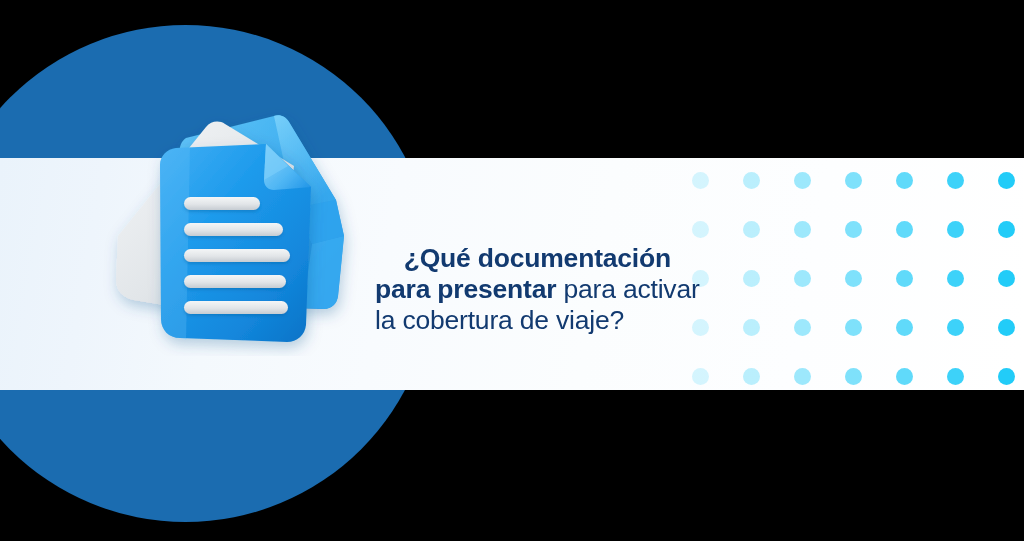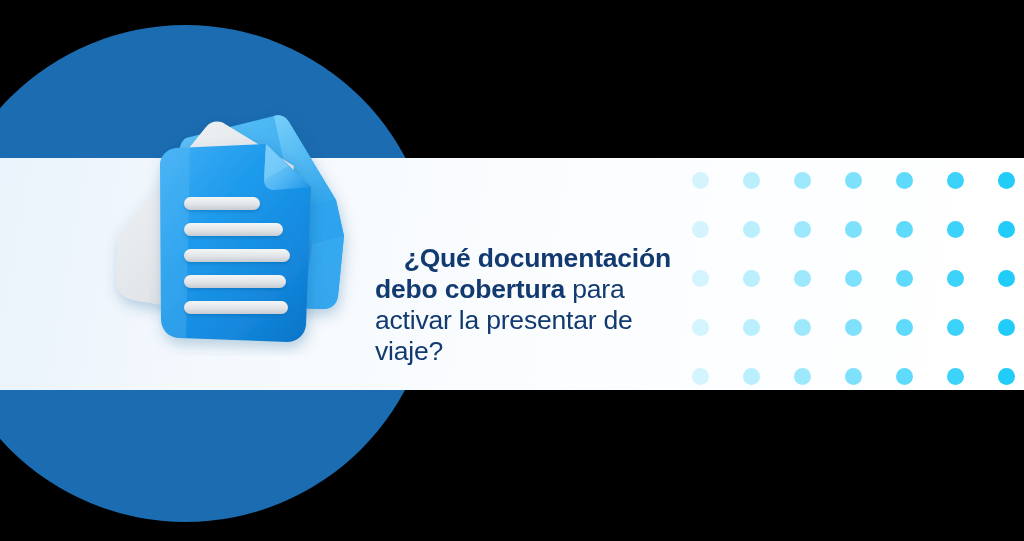--- a/index.html
+++ b/index.html
@@ -221,16 +221,16 @@
           <rect x="86" y="119" width="99" height="13" rx="6.5" fill="url(#gBar)"></rect>
           <rect x="86" y="145" width="106" height="13" rx="6.5" fill="url(#gBar)"></rect>
           <rect x="86" y="171" width="102" height="13" rx="6.5" fill="url(#gBar)"></rect>
           <rect x="86" y="197" width="104" height="13" rx="6.5" fill="url(#gBar)"></rect>
         </g>
       </g>
     </svg>
   </div>
 
   <div class="headline">
-    <b>¿Qué documentación debo cobertura</b><span> para activar la presentar de viaje?</span>
+    <b>¿Qué documentación para presentar</b><span> para activar la cobertura de viaje?</span>
   </div>
 
 </div>
 
 </body></html>

